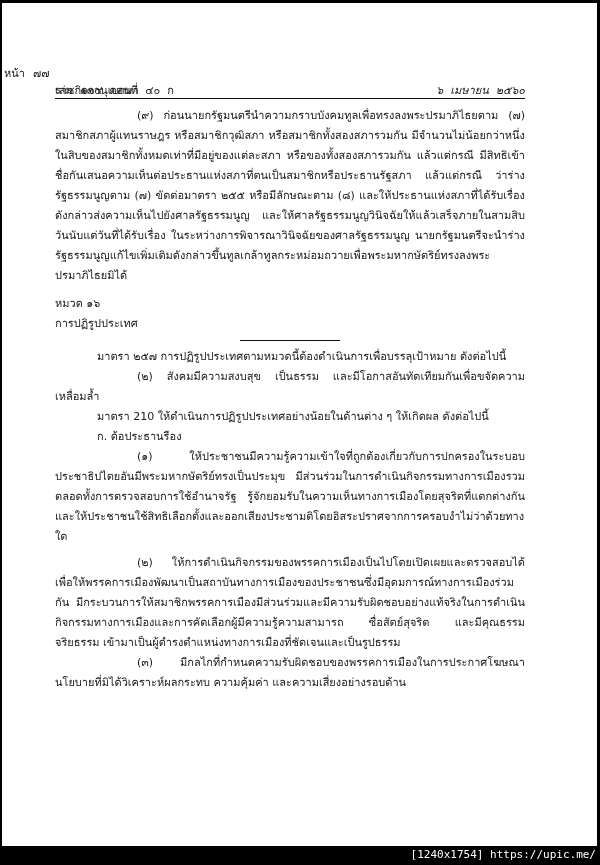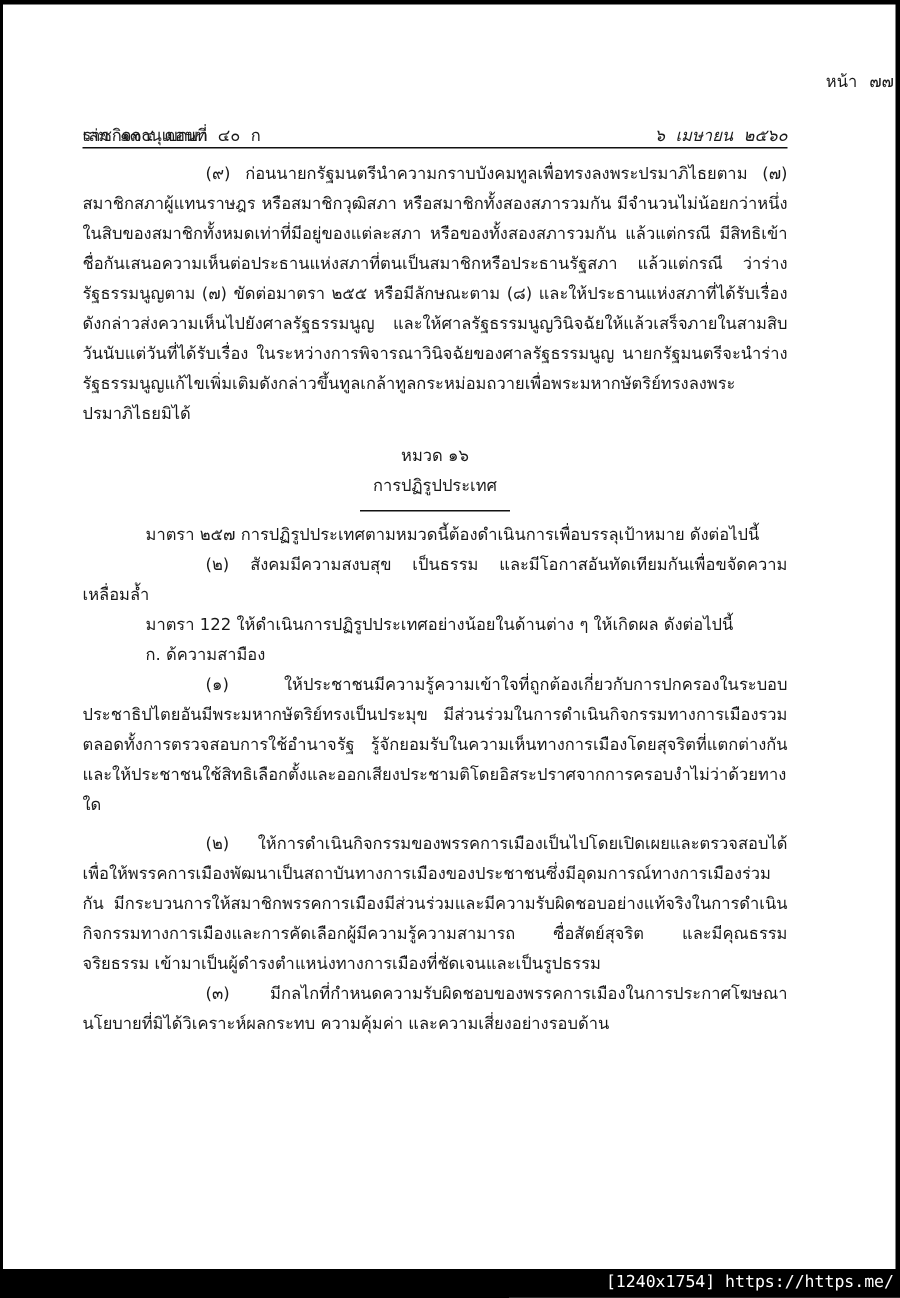--- a/index.html
+++ b/index.html
@@ -38,22 +38,22 @@
       font-family: "DejaVu Sans Mono", monospace;
       font-size: 11px;
       color: #ffffff;
       letter-spacing: 0px;
       white-space: nowrap;
     }
     .header-page {
       position: absolute;
       left: 0;
       width: 600px;
-      top: 45px;
-      text-align: right;
+      top: 64px;
+      text-align: left;
       font-size: 11px;
     }
     .header-page span { margin: 0 4px; }
     .header-row {
       position: absolute;
       top: 81px;
       left: 55px;
       width: 470px;
       font-size: 11px;
       height: 16px;
@@ -79,21 +79,21 @@
       line-height: 20px;
     }
     .para {
       margin: 0;
       text-align: justify;
       text-align-last: left;
     }
     .ind1 { text-indent: 42px; }
     .ind2 { text-indent: 82px; }
     .chapter {
-      text-align: center;
+      text-align: left;
       margin: 0;
     }
     .chapter-rule {
       width: 100px;
       margin: 6px auto 6px auto;
       border-top: 1px solid #111;
       height: 0;
     }
     .gap-s { height: 6px; }
     .gap-m { height: 8px; }
@@ -119,22 +119,22 @@
 <div class="header-rule"></div>
 
 <div class="body-text" style="top:106px;">
   <p class="para ind2">(๙) ก่อนนายกรัฐมนตรีนำความกราบบังคมทูลเพื่อทรงลงพระปรมาภิไธยตาม (๗) สมาชิกสภาผู้แทนราษฎร หรือสมาชิกวุฒิสภา หรือสมาชิกทั้งสองสภารวมกัน มีจำนวนไม่น้อยกว่าหนึ่งในสิบของสมาชิกทั้งหมดเท่าที่มีอยู่ของแต่ละสภา หรือของทั้งสองสภารวมกัน แล้วแต่กรณี มีสิทธิเข้าชื่อกันเสนอความเห็นต่อประธานแห่งสภาที่ตนเป็นสมาชิกหรือประธานรัฐสภา แล้วแต่กรณี ว่าร่างรัฐธรรมนูญตาม (๗) ขัดต่อมาตรา ๒๕๕ หรือมีลักษณะตาม (๘) และให้ประธานแห่งสภาที่ได้รับเรื่องดังกล่าวส่งความเห็นไปยังศาลรัฐธรรมนูญ และให้ศาลรัฐธรรมนูญวินิจฉัยให้แล้วเสร็จภายในสามสิบวันนับแต่วันที่ได้รับเรื่อง ในระหว่างการพิจารณาวินิจฉัยของศาลรัฐธรรมนูญ นายกรัฐมนตรีจะนำร่างรัฐธรรมนูญแก้ไขเพิ่มเติมดังกล่าวขึ้นทูลเกล้าทูลกระหม่อมถวายเพื่อพระมหากษัตริย์ทรงลงพระปรมาภิไธยมิได้</p>
   <div class="gap-m"></div>
   <p class="chapter">หมวด ๑๖</p>
   <p class="chapter">การปฏิรูปประเทศ</p>
   <div class="chapter-rule"></div>
   <p class="para ind1">มาตรา ๒๕๗ การปฏิรูปประเทศตามหมวดนี้ต้องดำเนินการเพื่อบรรลุเป้าหมาย ดังต่อไปนี้</p>
   <p class="para ind2">(๒) สังคมมีความสงบสุข เป็นธรรม และมีโอกาสอันทัดเทียมกันเพื่อขจัดความเหลื่อมล้ำ</p>
-  <p class="para ind1">มาตรา 122 ให้ดำเนินการปฏิรูปประเทศอย่างน้อยในด้านต่าง ๆ ให้เกิดผล ดังต่อไปนี้</p>
-  <p class="para ind1">ก. ด้ความสามือง</p>
+  <p class="para ind1">มาตรา 210 ให้ดำเนินการปฏิรูปประเทศอย่างน้อยในด้านต่าง ๆ ให้เกิดผล ดังต่อไปนี้</p>
+  <p class="para ind1">ก. ด้อประธานรือง</p>
   <p class="para ind2">(๑) ให้ประชาชนมีความรู้ความเข้าใจที่ถูกต้องเกี่ยวกับการปกครองในระบอบประชาธิปไตยอันมีพระมหากษัตริย์ทรงเป็นประมุข มีส่วนร่วมในการดำเนินกิจกรรมทางการเมืองรวมตลอดทั้งการตรวจสอบการใช้อำนาจรัฐ รู้จักยอมรับในความเห็นทางการเมืองโดยสุจริตที่แตกต่างกัน และให้ประชาชนใช้สิทธิเลือกตั้งและออกเสียงประชามติโดยอิสระปราศจากการครอบงำไม่ว่าด้วยทางใด</p>
   <div class="gap-s"></div>
   <p class="para ind2">(๒) ให้การดำเนินกิจกรรมของพรรคการเมืองเป็นไปโดยเปิดเผยและตรวจสอบได้ เพื่อให้พรรคการเมืองพัฒนาเป็นสถาบันทางการเมืองของประชาชนซึ่งมีอุดมการณ์ทางการเมืองร่วมกัน มีกระบวนการให้สมาชิกพรรคการเมืองมีส่วนร่วมและมีความรับผิดชอบอย่างแท้จริงในการดำเนินกิจกรรมทางการเมืองและการคัดเลือกผู้มีความรู้ความสามารถ ซื่อสัตย์สุจริต และมีคุณธรรมจริยธรรม เข้ามาเป็นผู้ดำรงตำแหน่งทางการเมืองที่ชัดเจนและเป็นรูปธรรม</p>
   <p class="para ind2">(๓) มีกลไกที่กำหนดความรับผิดชอบของพรรคการเมืองในการประกาศโฆษณานโยบายที่มิได้วิเคราะห์ผลกระทบ ความคุ้มค่า และความเสี่ยงอย่างรอบด้าน</p>
 </div>
 
 <div class="footer-bar"></div>
-<div class="footer-text">[1240x1754] https://https.me/</div>
+<div class="footer-text">[1240x1754] https://upic.me/</div>
 
 </body></html>

